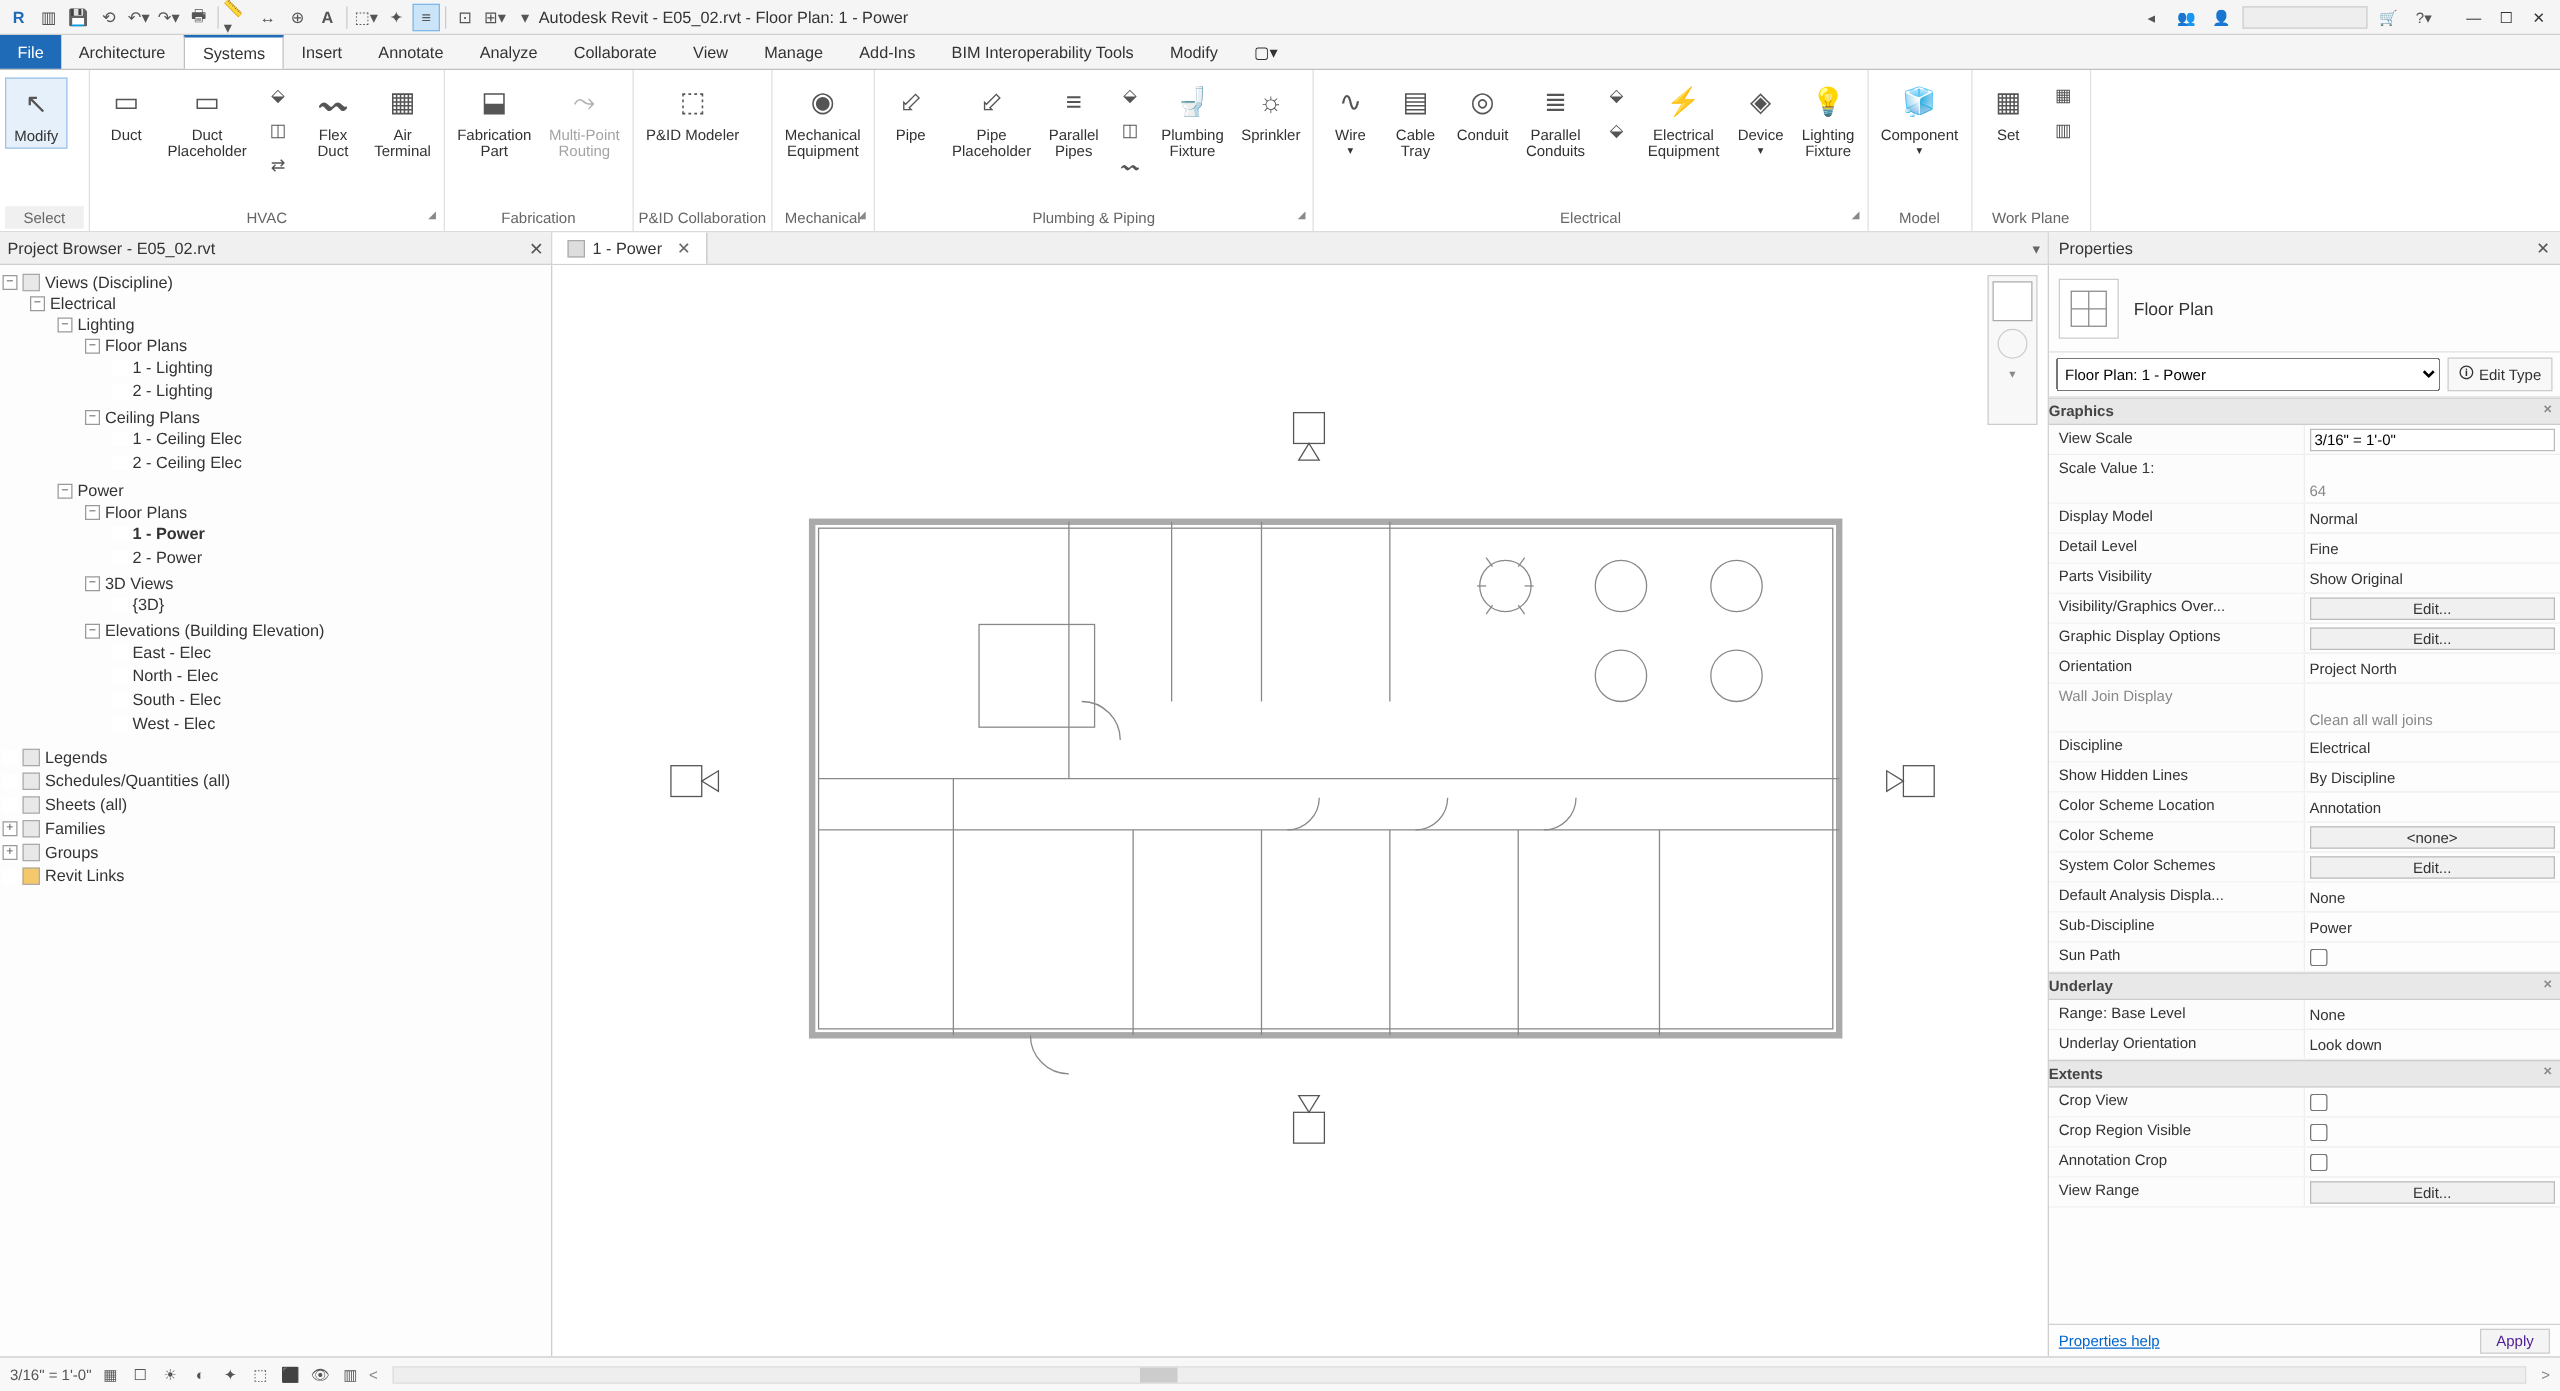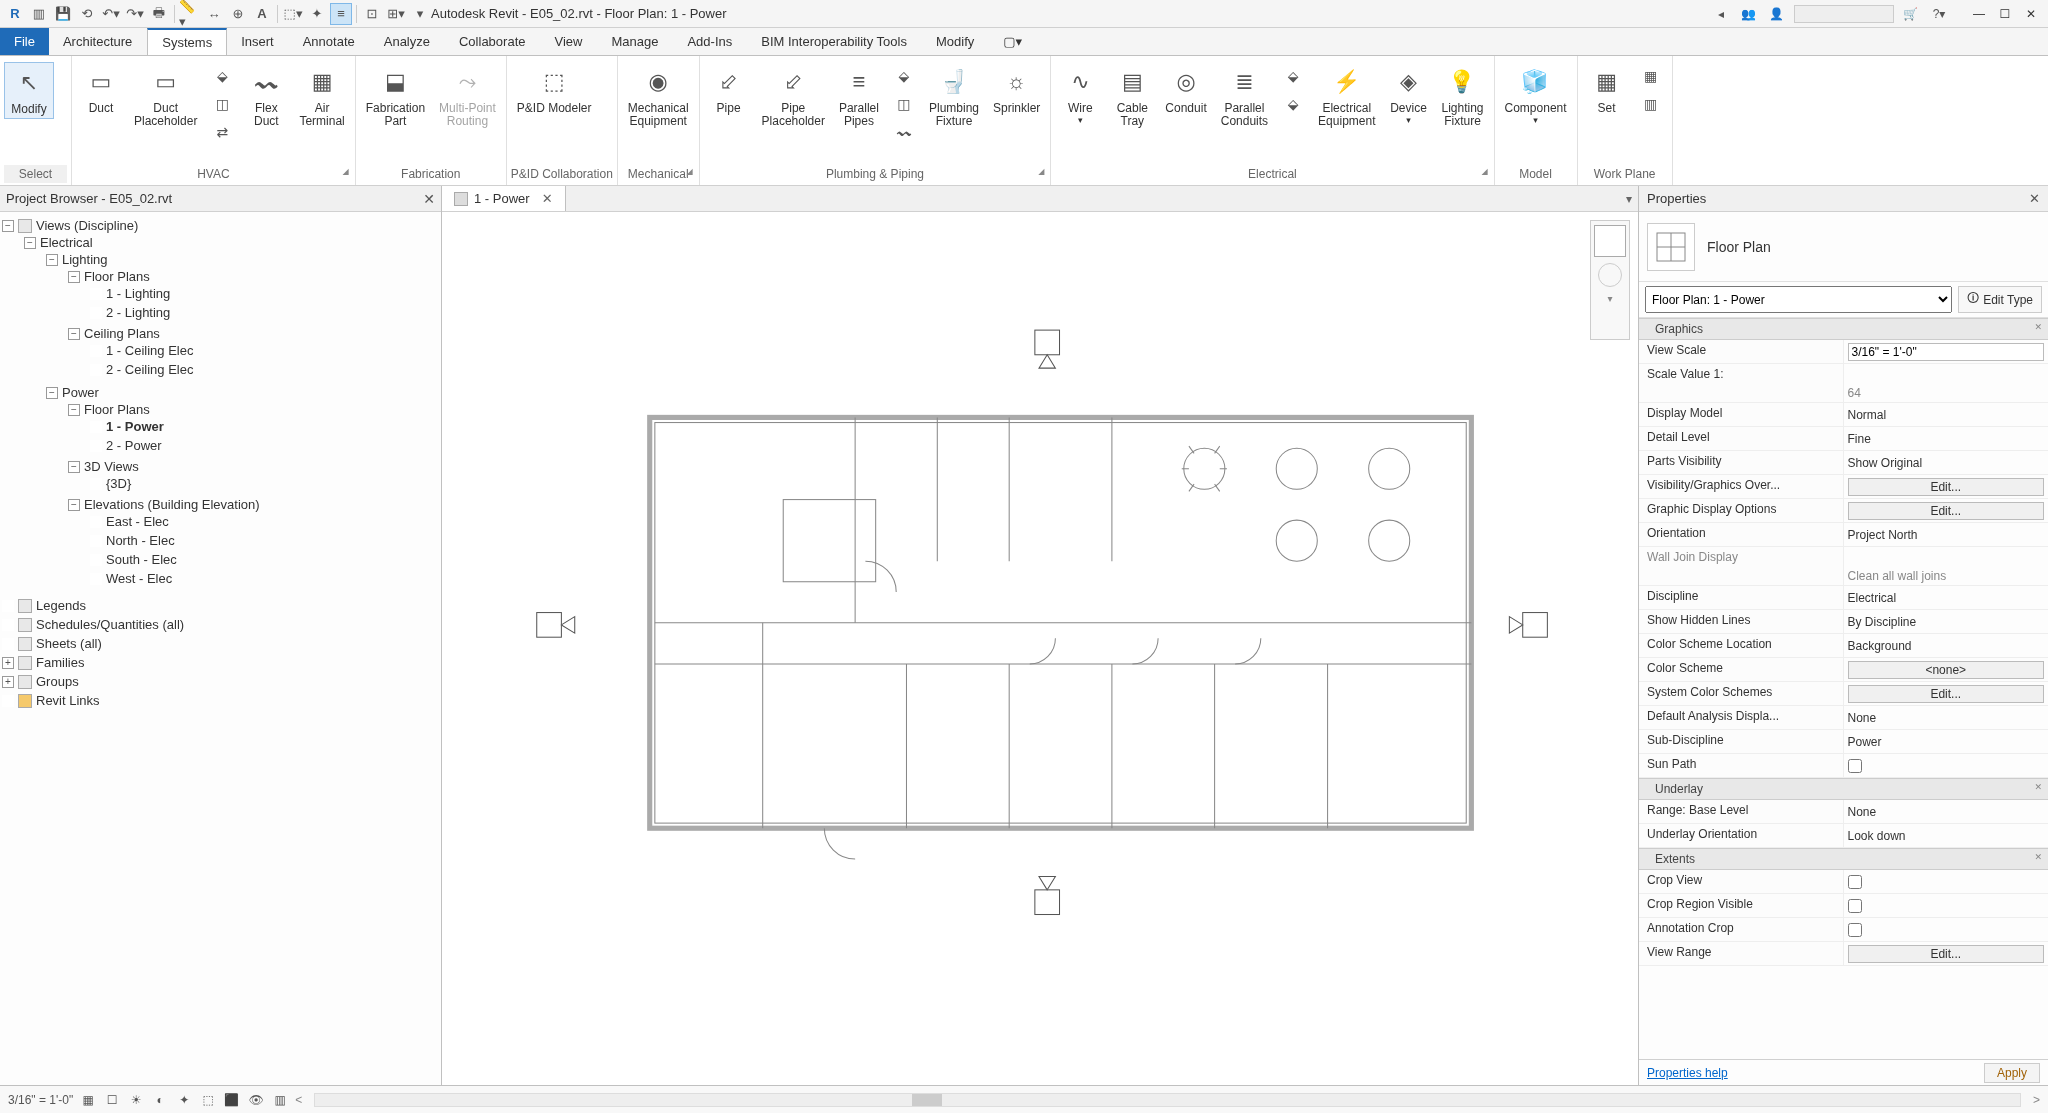--- a/index.html
+++ b/index.html
@@ -72,32 +72,32 @@
 .props { width: 410px; border-left:1px solid #c0c0c0; display:flex; flex-direction:column; background:#fdfdfd;}
 .props-header { height:26px; background:#f0f0f0; border-bottom:1px solid #d0d0d0; display:flex; align-items:center; padding:0 8px; font-size:13px;}
 .props-header .close { margin-left:auto; cursor:pointer; color:#555;}
 .props-type { height:70px; display:flex; align-items:center; padding:8px; gap:12px; border-bottom:1px solid #e0e0e0;}
 .props-type .type-icon { width:48px; height:48px; background:#fff; border:1px solid #ccc; display:flex; align-items:center; justify-content:center;}
 .props-type .type-name { font-size:14px; }
 .props-instance { display:flex; padding: 4px 6px; gap:6px; border-bottom:1px solid #e0e0e0;}
 .props-instance select { flex:1; font-size:12px; padding:2px;}
 .props-instance .edit-type { padding: 2px 8px; font-size:12px; cursor:pointer; display:flex; align-items:center; gap:4px; border:1px solid #ccc; background:#f8f8f8;}
 .props-body { flex:1; overflow:auto;}
-.props-group-header { background:#e8e8e8; padding:3px 16px; font-size:12px; font-weight:normal; color:#444; border-top:1px solid #ccc; border-bottom:1px solid #ccc; position:relative;}
+.props-group-header { background:#e8e8e8; padding:3px 0; font-size:12px; font-weight:bold; color:#444; border-top:1px solid #ccc; border-bottom:1px solid #ccc; position:relative;}
 .props-group-header::after { content:"✕"; position:absolute; right:6px; font-size:9px; color:#888;}
 .props-row { display:flex; border-bottom:1px solid #eee; min-height:24px;}
 .props-row .pk { width:50%; padding:3px 8px; font-size:12px; color:#333; background:#fcfcfc; border-right:1px solid #eee;}
 .props-row .pv { width:50%; padding:2px 4px; font-size:12px; color:#333; display:flex; align-items:center;}
 .props-row .pv input[type=text] { width:100%; border:1px solid #bbb; padding:1px 3px; font-size:12px;}
 .props-row .pv.readonly { color:#888;margin-top:20px;}
 .props-row .pv .btn { flex:1; text-align:center; background:#f0f0f0; border:1px solid #bbb; padding:1px 4px; cursor:pointer;}
 .props-row .pv .cb { width:14px; height:14px;}
 .props-footer { height:26px; border-top:1px solid #d0d0d0; display:flex; align-items:center; padding:0 8px; font-size:12px;}
 .props-footer a { color:#0066cc; text-decoration:underline; cursor:pointer;}
-.props-footer .apply { margin-left:auto; padding:2px 12px; border:1px solid #ccc; background:#f4f4f4; cursor:pointer; color:#a16207;}
+.props-footer .apply { margin-left:auto; padding:2px 12px; border:1px solid #ccc; background:#f4f4f4; cursor:pointer; color:#4c1d95;}
 
 
 .status-bar { height:28px; border-top:1px solid #c0c0c0; display:flex; align-items:center; padding:0 8px; gap:6px; background:#f8f8f8; font-size:12px; color:#555;}
 .status-bar .sb-icon { width:18px; height:18px; display:flex; align-items:center; justify-content:center; cursor:pointer;}
 .status-bar .scroll-track { flex:1; height:14px; background:#eee; border:1px solid #ddd; position:relative; margin: 0 6px;}
 .status-bar .scroll-thumb { position:absolute; left:35%; width:30px; height:100%; background:#ccc;}
 
 </style>
 </head>
 <body>
@@ -696,21 +696,21 @@
       <div class="props-row">
           <div class="pk">Discipline</div>
           <div class="pv">Electrical</div>
         </div>
       <div class="props-row">
           <div class="pk">Show Hidden Lines</div>
           <div class="pv">By Discipline</div>
         </div>
       <div class="props-row">
           <div class="pk">Color Scheme Location</div>
-          <div class="pv">Background</div>
+          <div class="pv">Annotation</div>
         </div>
       <div class="props-row">
           <div class="pk">Color Scheme</div>
           <div class="pv">
             <div class="btn">&lt;none&gt;</div>
           </div>
         </div>
       <div class="props-row">
           <div class="pk">System Color Schemes</div>
           <div class="pv">

